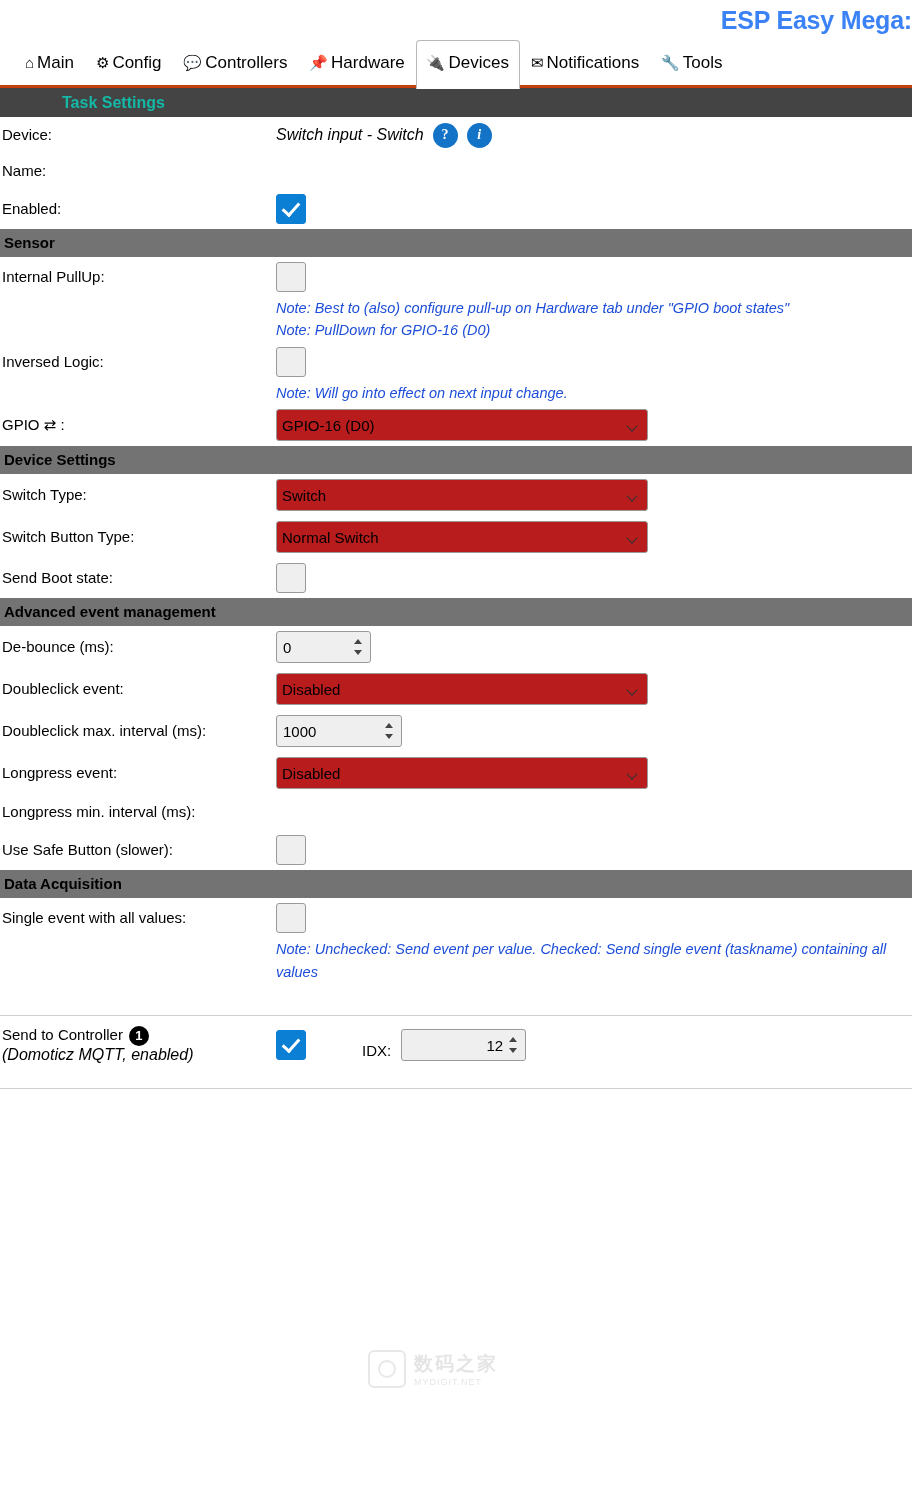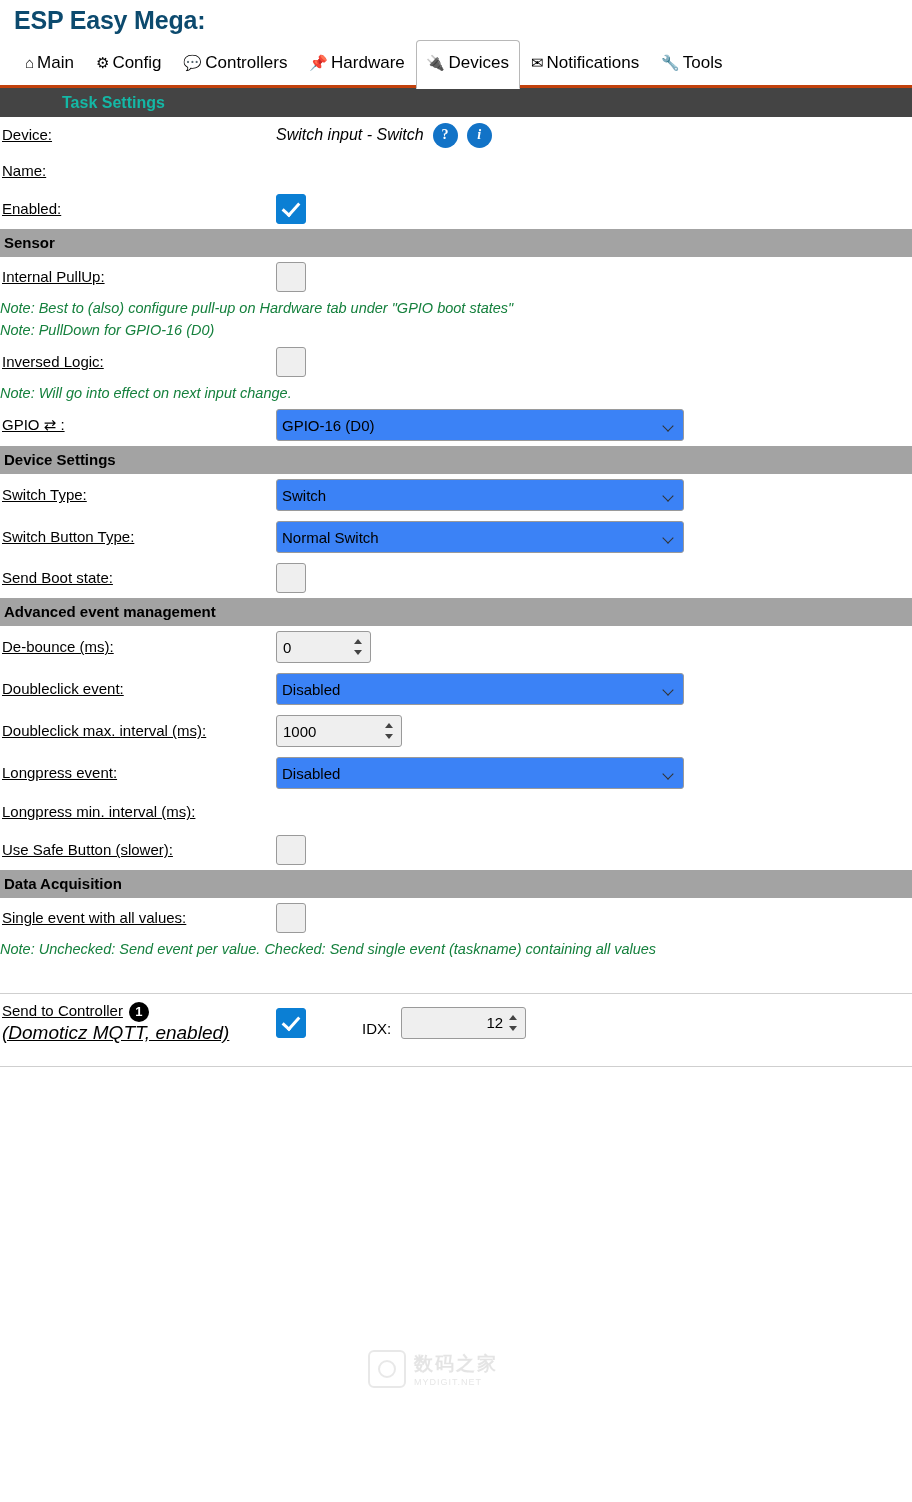--- a/index.html
+++ b/index.html
@@ -14,23 +14,24 @@
     font-size: 15px;
     color: #000000;
     overflow: hidden;
     position: relative;
   }
 
   
   .brand {
     font-size: 25px;
     font-weight: bold;
-    color: #0c4a6e;
+    color: #3b82f6;
     padding: 6px 0 4px 14px;
     letter-spacing: -0.2px;
+    text-align: right;
   }
 
   .tabbar {
     position: relative;
     height: 49px;
     border-bottom: 3px solid #c2410c;
     padding-left: 14px;
     box-sizing: border-box;
     white-space: nowrap;
   }
@@ -67,21 +68,21 @@
     background: #444444;
     color: #14b8a6;
     font-weight: bold;
     font-size: 16px;
     height: 29px;
     line-height: 29px;
     padding-left: 62px;
     box-sizing: border-box;
   }
   .sec-header {
-    background: #a3a3a3;
+    background: #737373;
     color: #000000;
     font-weight: bold;
     font-size: 15px;
     height: 28px;
     line-height: 28px;
     padding-left: 4px;
     box-sizing: border-box;
   }
 
   
@@ -92,54 +93,54 @@
     padding: 5px 0 5px 0;
     box-sizing: border-box;
   }
   .label {
     width: 276px;
     min-width: 276px;
     padding-left: 2px;
     box-sizing: border-box;
     font-size: 15px;
     line-height: 1.2;
-    text-decoration: underline;
   }
   .field { flex: 1; display: flex; align-items: center; }
 
   .note {
     font-style: italic;
-    color: #15803d;
+    color: #1d4ed8;
     font-size: 14.5px;
+    padding-left: 276px;
     line-height: 1.55;
     white-space: nowrap;
   }
   .note.wrap { white-space: normal; padding-right: 0; }
 
   
   input[type="text"].txt {
     width: 372px;
     height: 30px;
     font-size: 15px;
     padding: 2px 6px;
     box-sizing: border-box;
     border: 1px solid #9a9a9a;
     border-radius: 3px;
     background: #efefef;
     font-family: "Liberation Sans", sans-serif;
   }
   select.sel {
-    width: 408px;
+    width: 372px;
     height: 32px;
     font-size: 15px;
     padding: 3px 5px;
     box-sizing: border-box;
     border: 1px solid #9a9a9a;
     border-radius: 3px;
-    background: #3b82f6;
+    background: #b91c1c;
     font-family: "Liberation Sans", sans-serif;
     -webkit-appearance: none;
     appearance: none;
   }
   .selwrap { position: relative; display: inline-block; }
   .selwrap::after {
     content: "";
     position: absolute;
     right: 12px;
     top: 13px;
@@ -234,21 +235,21 @@
 
   .hr {
     border-top: 1px solid #cfcfcf;
     margin: 6px 0 0 0;
   }
 
   .idx-label { margin: 11px 10px 0 56px; font-size: 15px; }
 
   .ctl-sub {
     font-style: italic;
-    font-size: 19px;
+    font-size: 16px;
     line-height: 1.15;
   }
 
   
   .watermark {
     position: absolute;
     left: 368px;
     top: 1347px;
     width: 200px;
     height: 44px;

